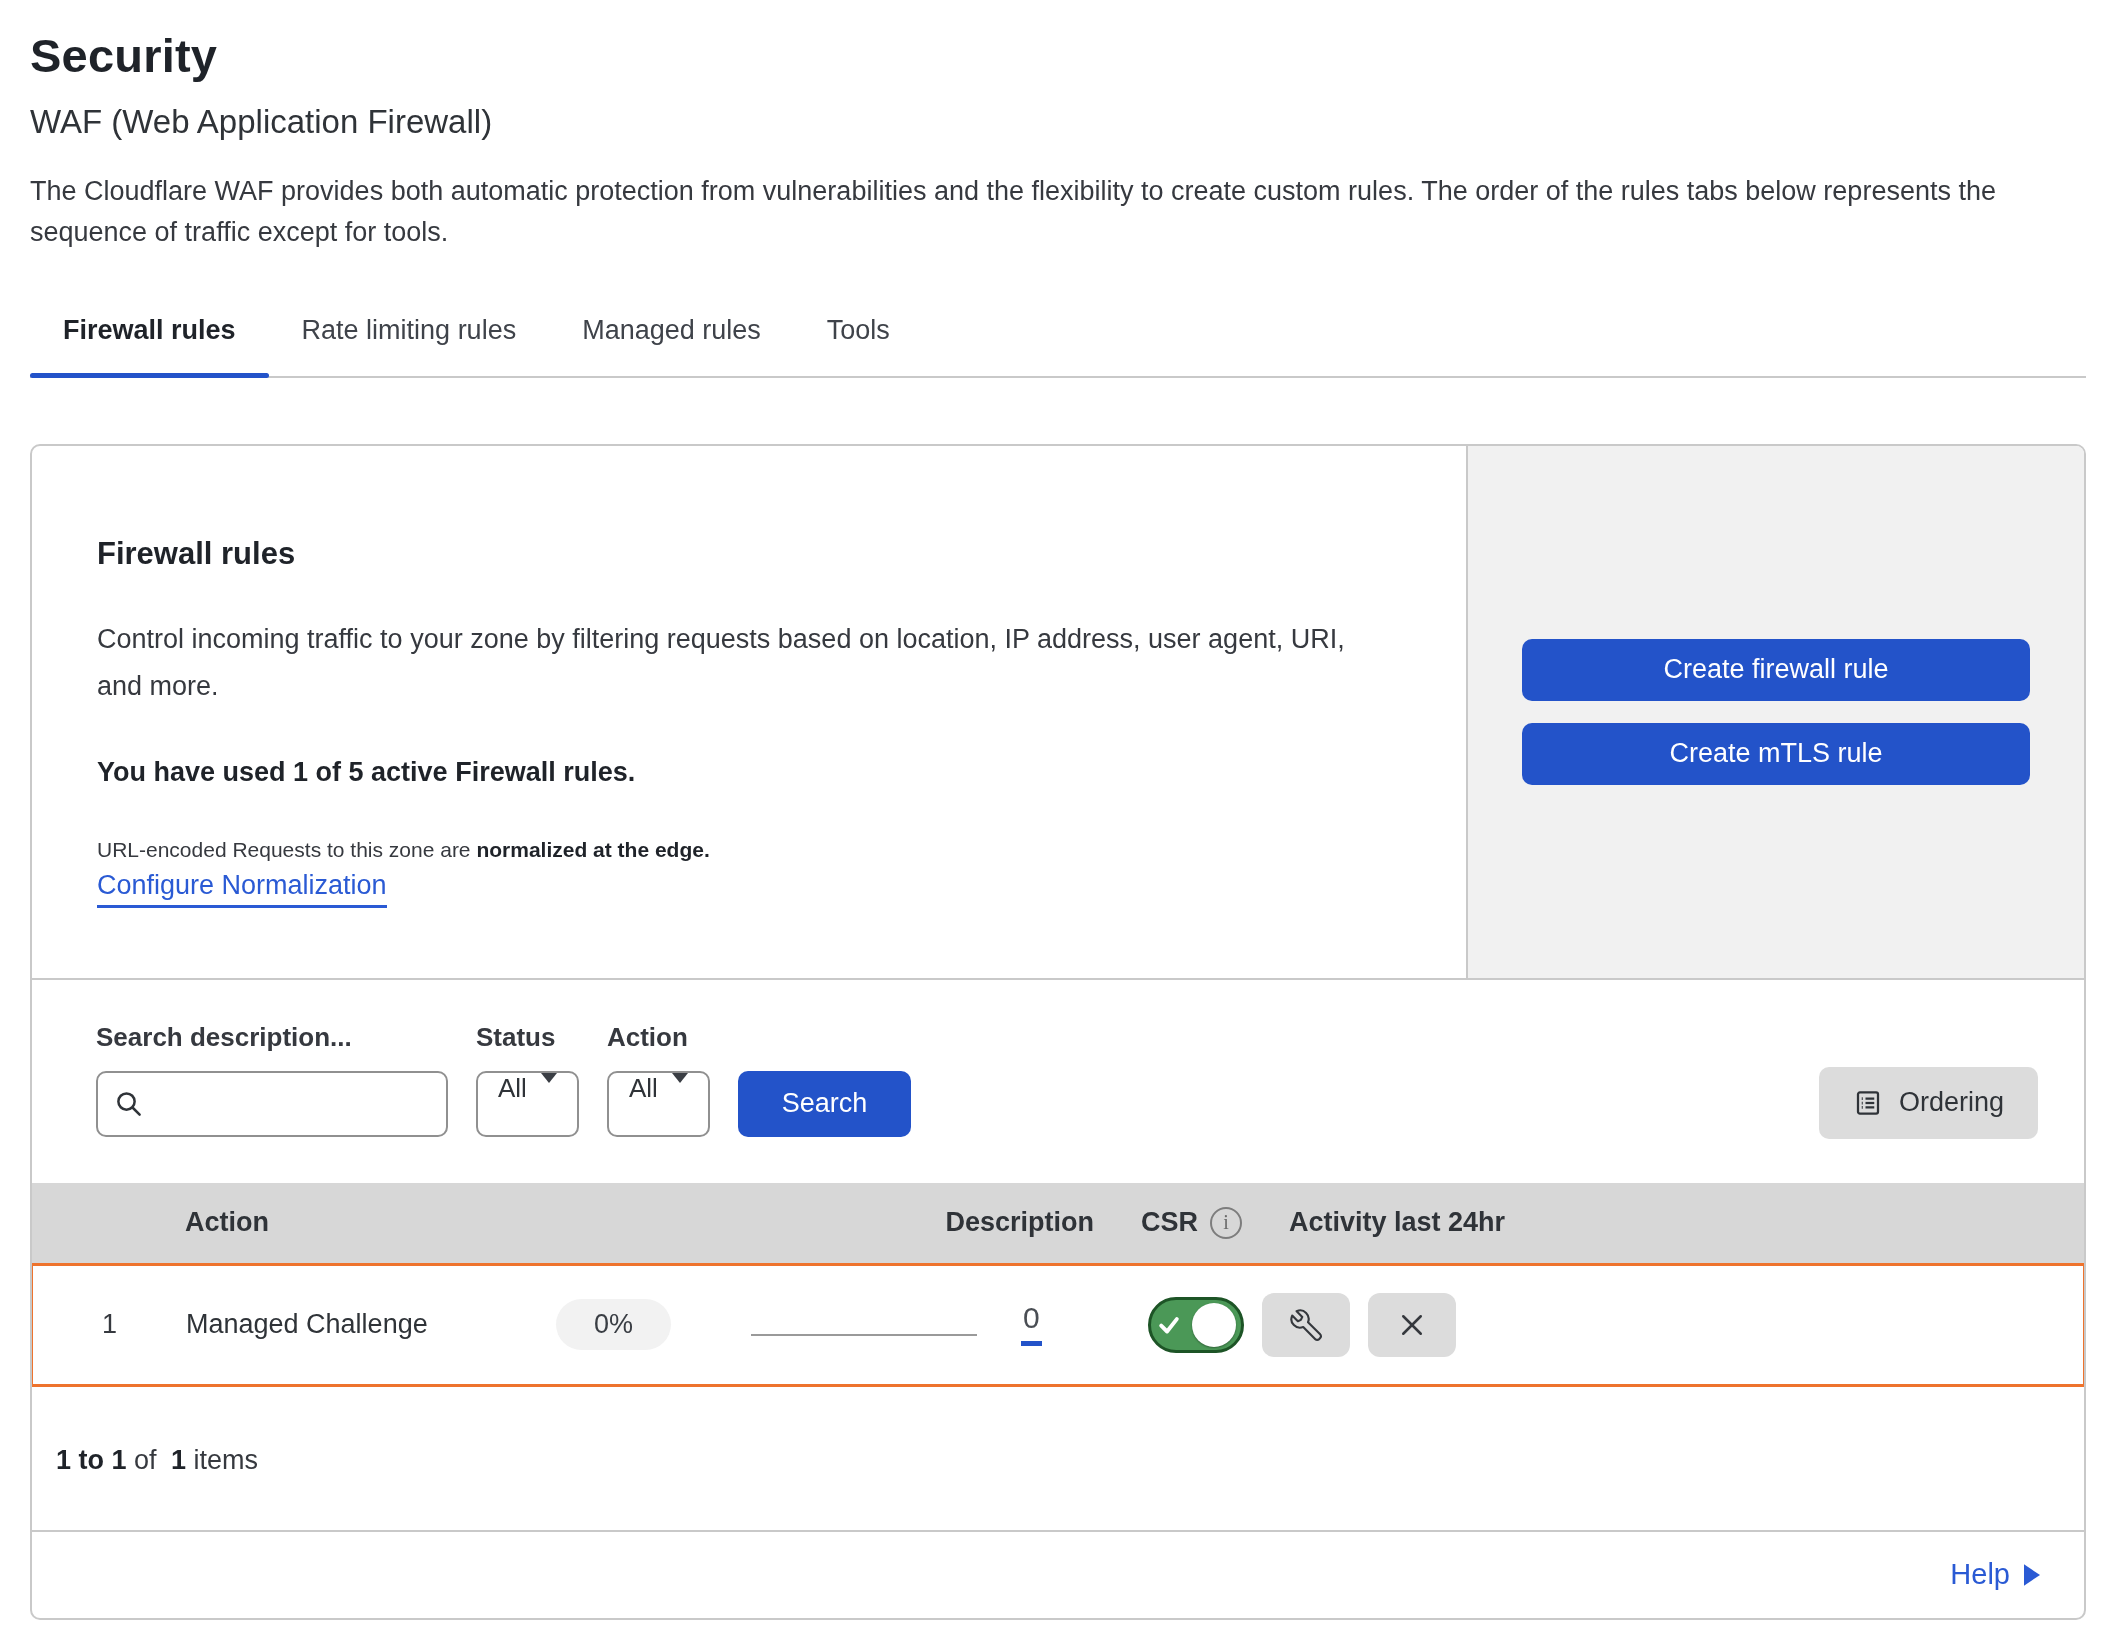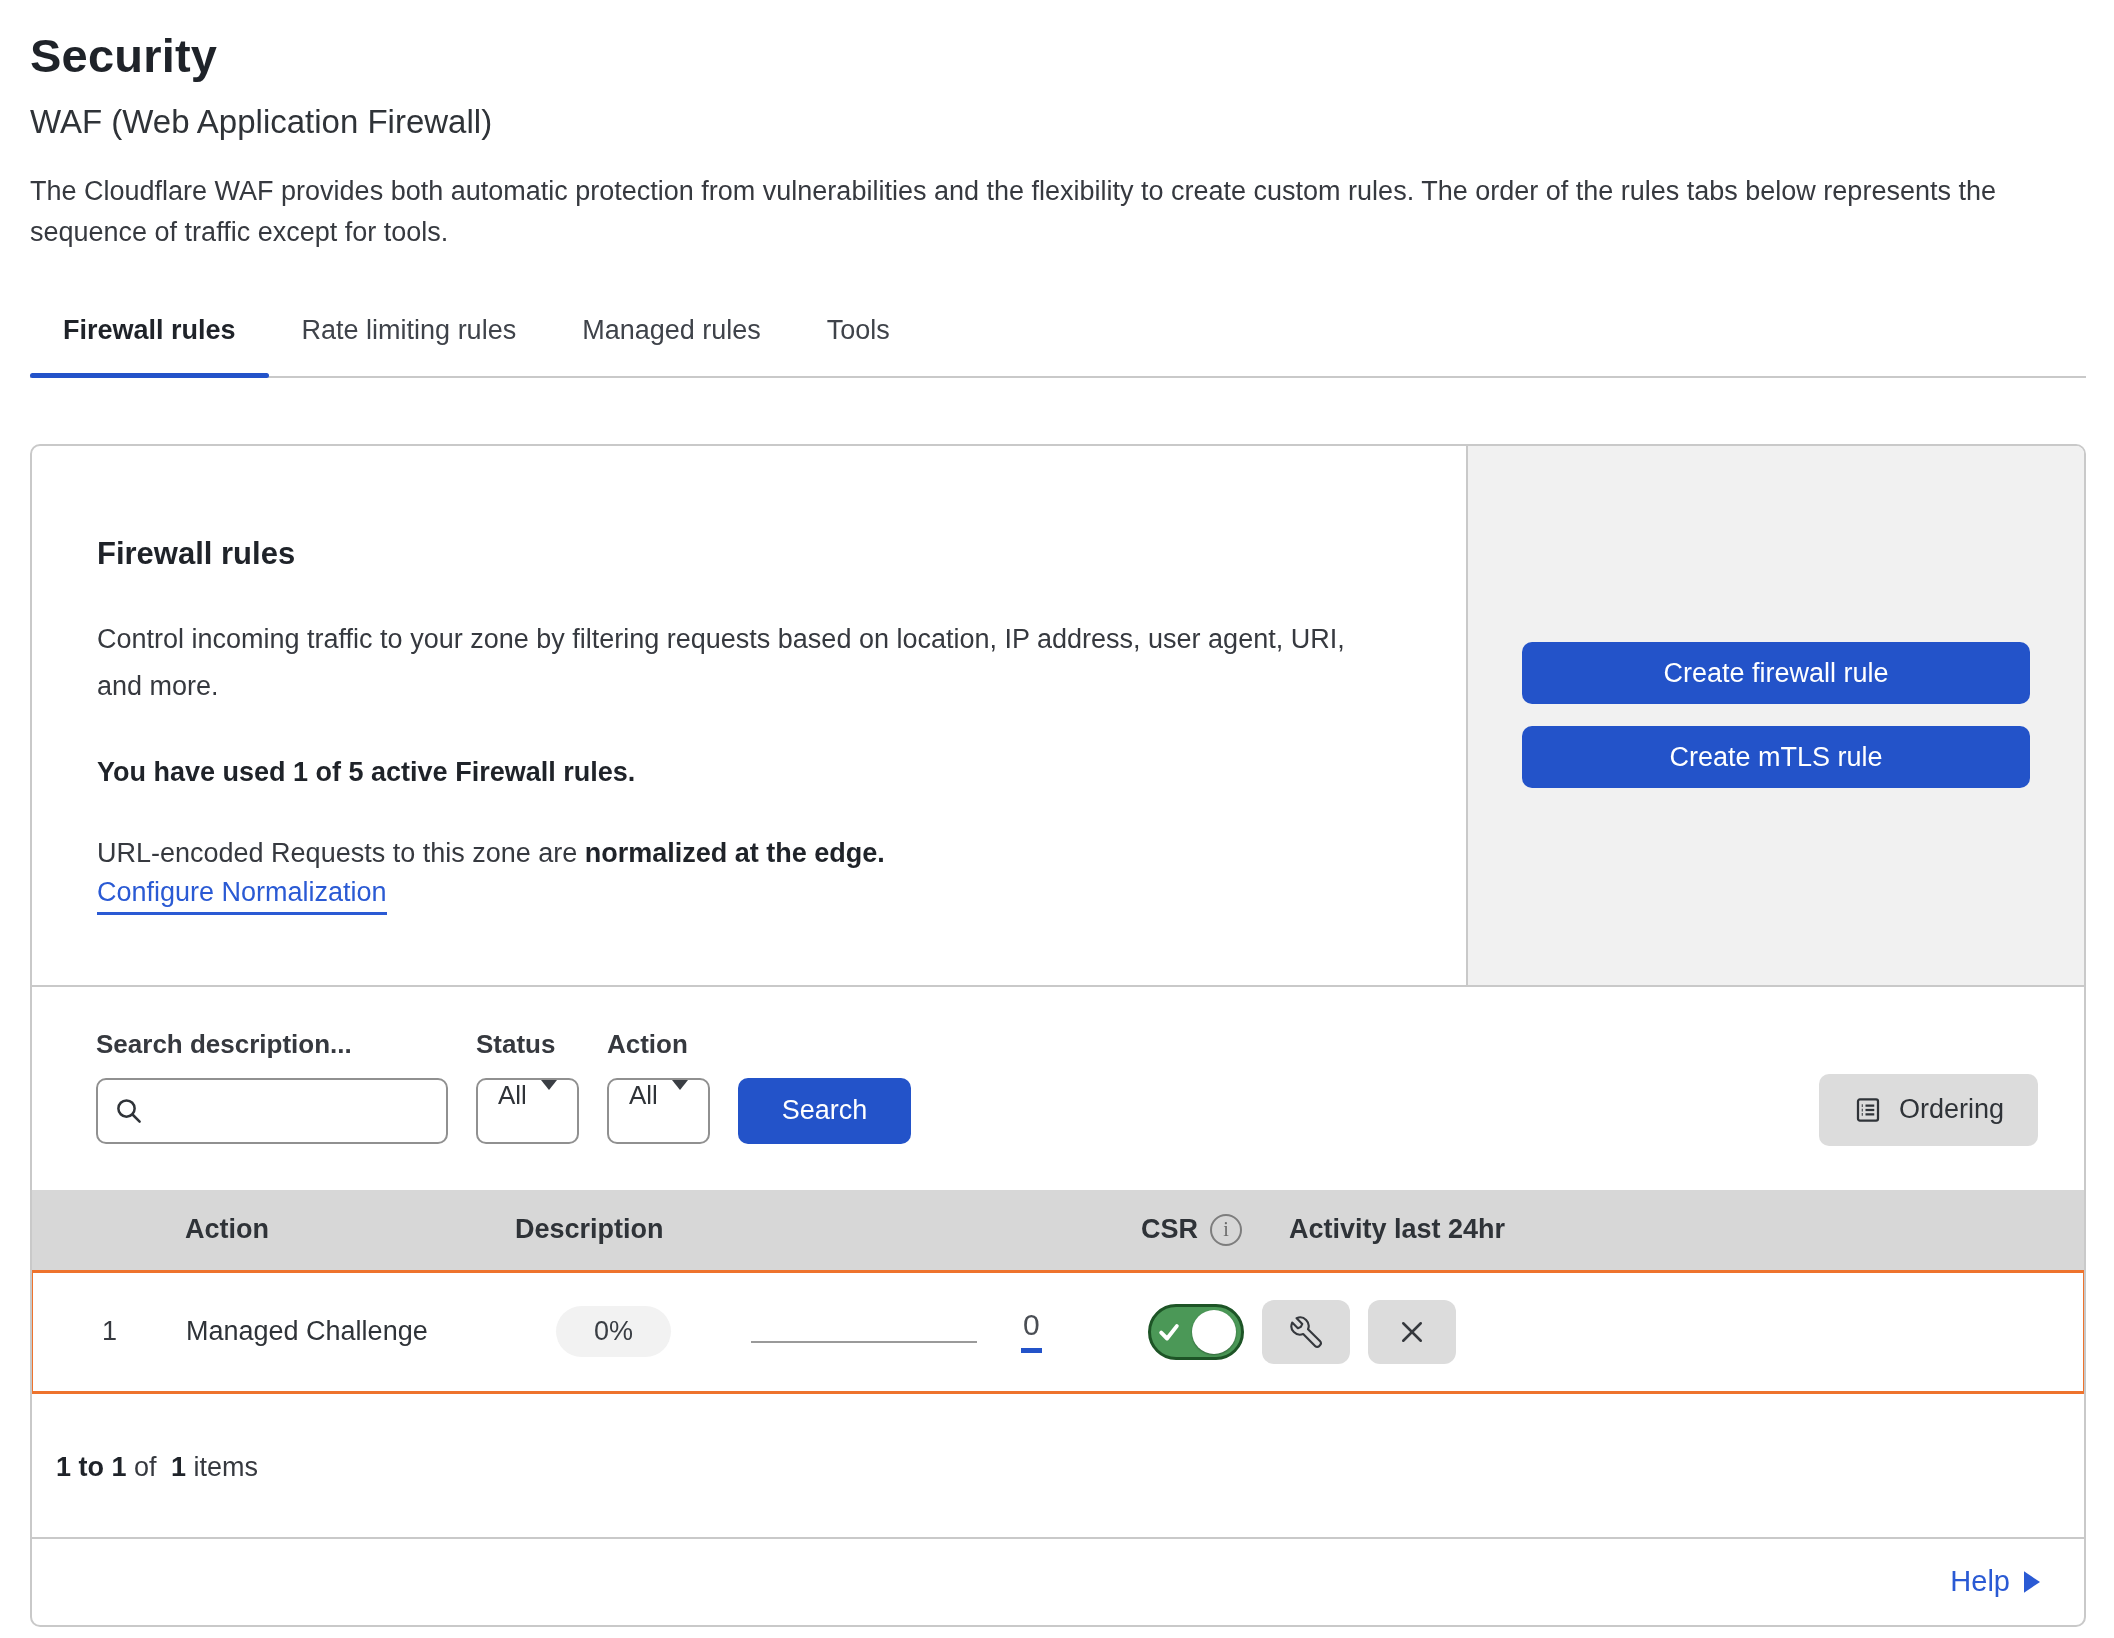--- a/index.html
+++ b/index.html
@@ -39,21 +39,21 @@
     content:"";position:absolute;left:0;right:0;bottom:-2px;height:5px;
     background:var(--blue);border-radius:3px;
   }
   
   .card{border:2px solid var(--border);border-radius:10px;overflow:hidden;}
   .card-top{display:flex;border-bottom:2px solid var(--border);}
   .card-top-left{flex:1;padding:90px 60px 70px 65px;}
   .card-top-left h3{font-size:31px;font-weight:700;color:var(--heading);margin-bottom:44px;}
   .card-top-left .blurb{font-size:27px;line-height:1.75;max-width:1270px;margin-bottom:46px;}
   .card-top-left .usage{font-size:27px;font-weight:700;color:var(--heading);margin-bottom:50px;}
-  .card-top-left .norm{font-size:27px;margin-bottom:8px;}
+  .card-top-left .norm{font-size:21px;margin-bottom:8px;}
   .card-top-left .norm b{color:var(--heading);}
   .link{
     display:inline-block;font-size:27px;color:var(--link);text-decoration:none;
     border-bottom:3px solid var(--link);padding-bottom:4px;cursor:pointer;
   }
   .card-top-right{
     width:618px;background:var(--panel);border-left:2px solid var(--border);
     display:flex;flex-direction:column;justify-content:center;gap:22px;padding:0 54px;
   }
   .btn-primary{
@@ -87,21 +87,21 @@
     display:flex;align-items:center;gap:16px;font-size:27px;font-family:inherit;color:#2f3338;cursor:pointer;
     margin-bottom:-2px;
   }
   
   .thead{
     display:flex;align-items:center;background:var(--header-bg);height:80px;
     font-size:27px;font-weight:700;color:#2f3338;
   }
   .col-idx{width:153px;text-align:center;flex:none;}
   .col-action{width:330px;flex:none;}
-  .col-desc{flex:1;min-width:0;}
+  .col-desc{flex:1;min-width:0;text-align:right;}
   .col-csr{width:195px;flex:none;display:flex;align-items:center;justify-content:center;gap:12px;}
   .col-activity{width:440px;flex:none;}
   .col-controls{width:355px;flex:none;display:flex;align-items:center;gap:18px;padding-right:50px;justify-content:flex-end;}
   .info-icon{
     width:32px;height:32px;border:2px solid #7d7d7d;border-radius:50%;
     display:inline-flex;align-items:center;justify-content:center;
     font-family:"Liberation Serif", serif;font-size:20px;font-weight:400;color:#6a6a6a;flex:none;
   }
   .rule-row{
     display:flex;align-items:center;background:#fff;height:124px;

